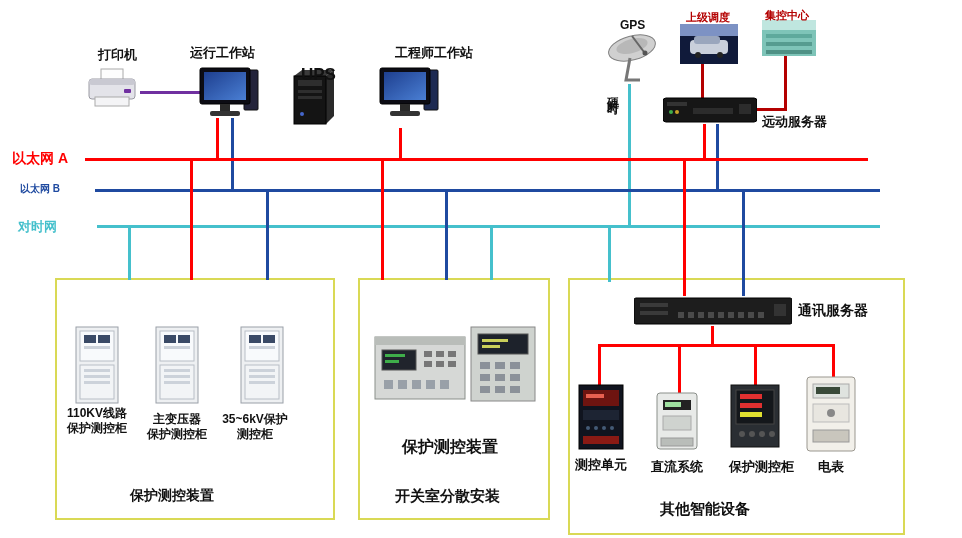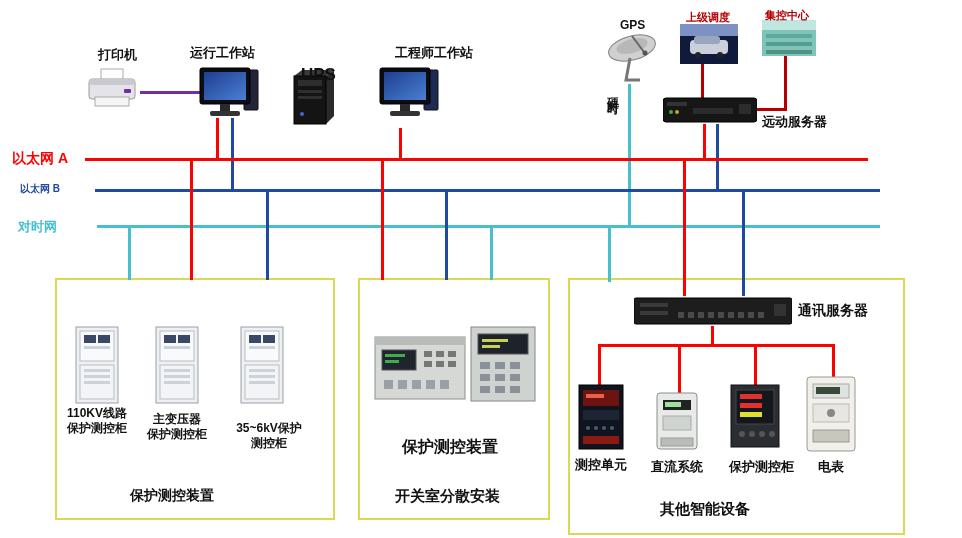--- a/index.html
+++ b/index.html
@@ -212,21 +212,21 @@
   </div>
 
   <div class="label2" style="left:53px;top:406px;width:88px;">
     <span style="display:block;">110KV线路</span>
     <span style="display:block;">保护测控柜</span>
   </div>
   <div class="label2" style="left:135px;top:412px;width:84px;">
     <span style="display:block;">主变压器</span>
     <span style="display:block;">保护测控柜</span>
   </div>
-  <div class="label2" style="left:224px;top:412px;width:90px;margin-top:9px;">
+  <div class="label2" style="left:210px;top:412px;width:90px;">
     <span style="display:block;">35~6kV保护</span>
     <span style="display:block;">测控柜</span>
   </div>
 
   <div class="label" style="left:130px;top:487px;font-size:14px;">保护测控装置</div>
 
   <div class="groupbox" style="left:358px;top:278px;width:188px;height:238px;"></div>
 
   <div class="icon" style="left:374px;top:336px;">
     <svg width="92" height="64" viewBox="0 0 92 64">

